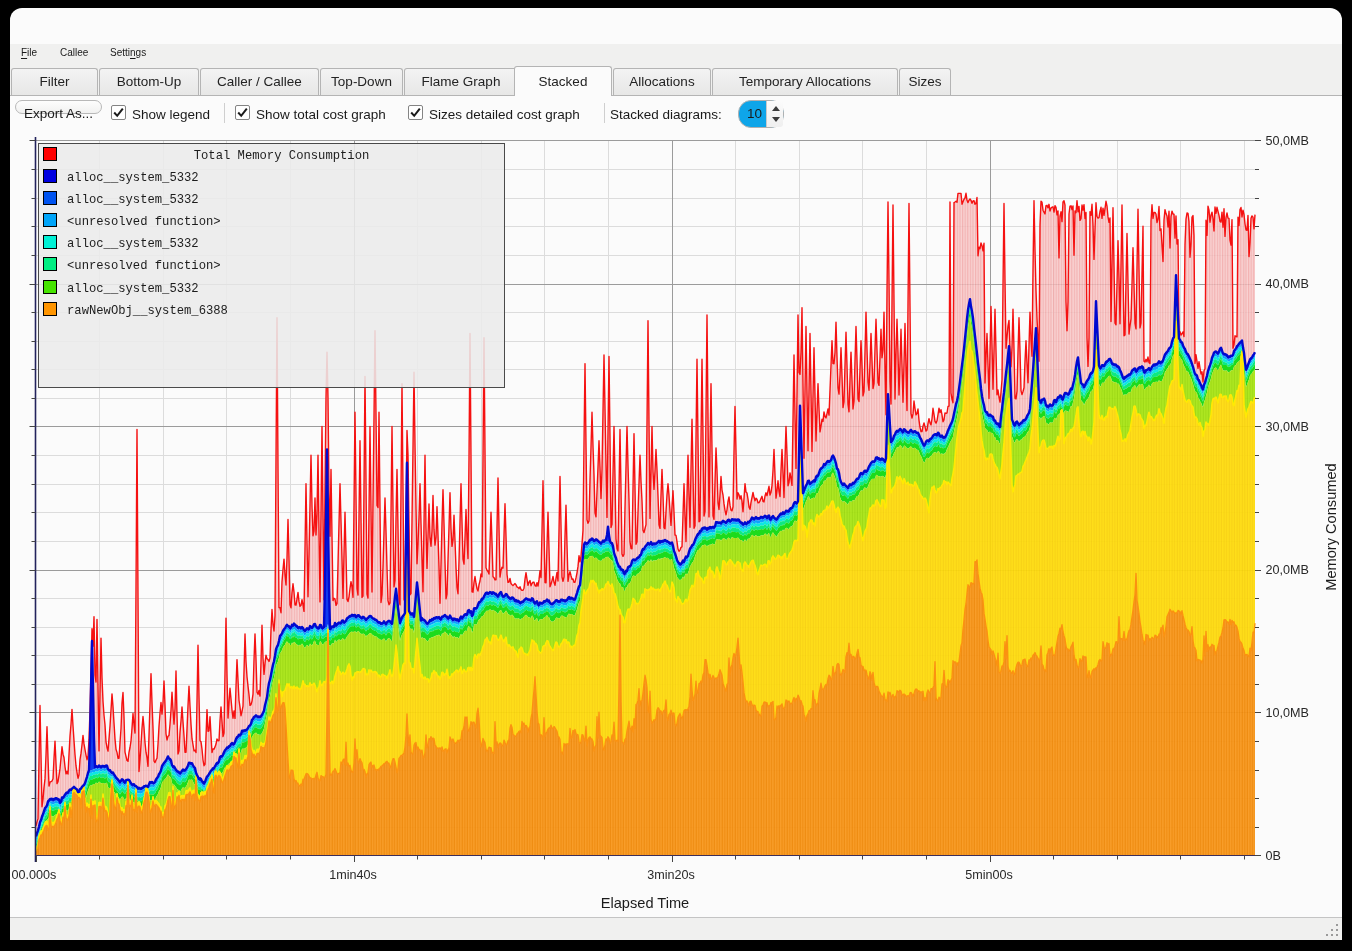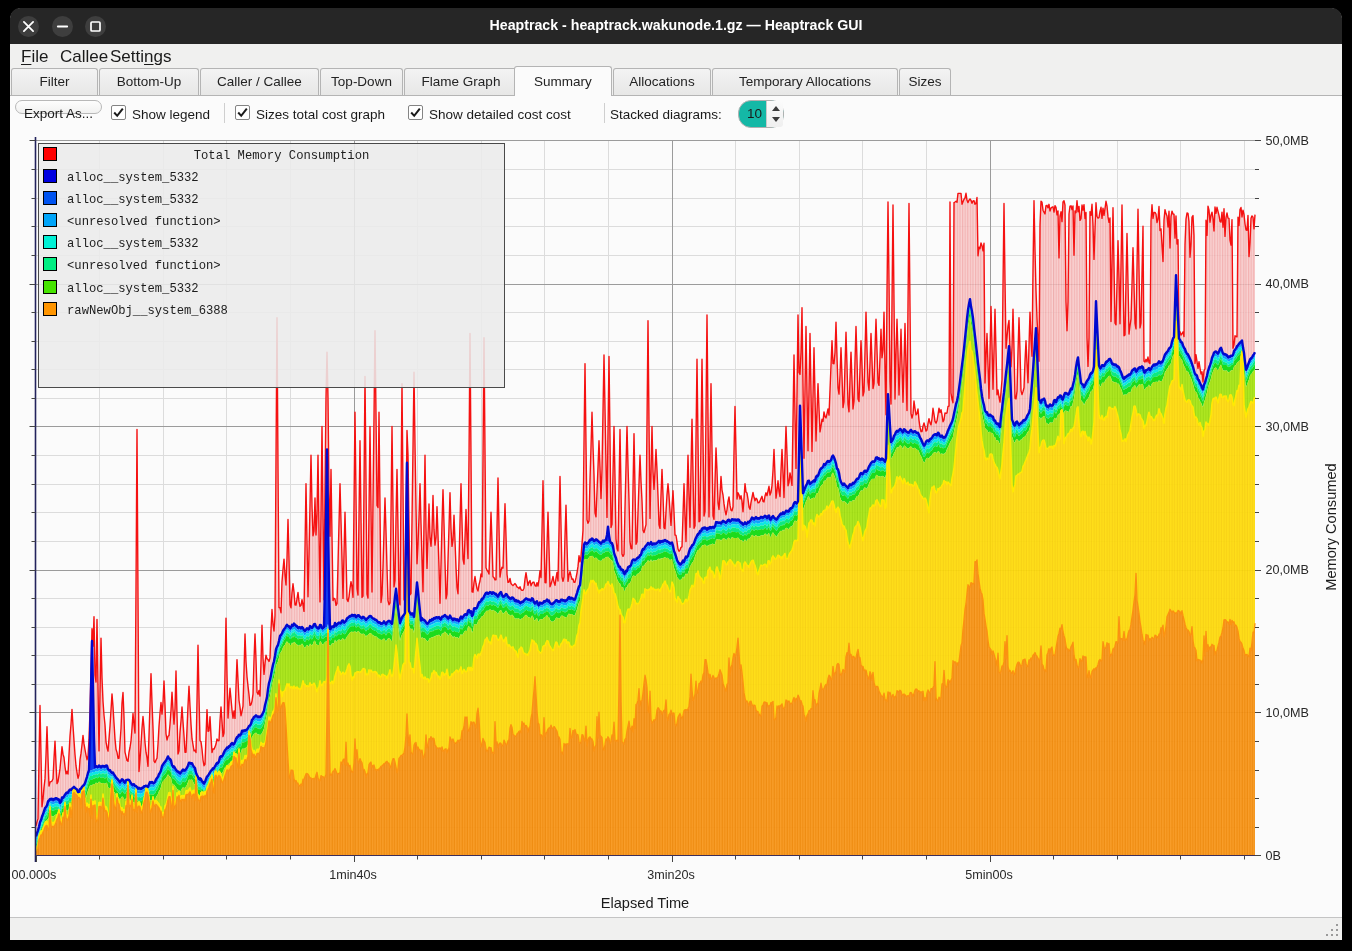--- a/index.html
+++ b/index.html
@@ -3,37 +3,37 @@
 * { margin:0; padding:0; box-sizing:border-box; }
 html,body { width:1352px; height:951px; background:#000; overflow:hidden;
   font-family:"Liberation Sans", sans-serif; }
 .win { position:absolute; left:10px; top:8px; width:1332px; height:932px; background:#fbfbfb; border-radius:12px 12px 0 0; }
 .titlebar { position:absolute; left:0; top:0; width:100%; height:36px; background:#262626;
   border-radius:10px 10px 0 0; }
 .title { position:absolute; width:100%; text-align:center; top:8.5px; color:#fff;
   font-size:14.2px; font-weight:bold; letter-spacing:0px; }
 .wbtn { position:absolute; top:7.5px; width:21px; height:21px; border-radius:50%; background:#3e3e3e; }
 .menubar { position:absolute; left:0; top:36px; width:100%; height:22px; background:#f0f0ef;
-  font-size:17px; color:#1a1a1a; }
+  font-size:10px; color:#1a1a1a; }
 .menubar span.mi { position:absolute; top:3px; }
 .mi b { font-weight:normal; text-decoration:underline; text-underline-offset:2px; }
 .tabstrip { position:absolute; left:0; top:58px; width:100%; height:30px; background:#f0f0ef; }
 .tabstrip::after { content:""; position:absolute; left:0; bottom:0; width:100%; height:1px; background:#b4b4b4; }
 .tab { position:absolute; top:2px; height:27px; background:linear-gradient(#f3f3f3,#e7e7e6);
   border:1px solid #b4b4b4; border-bottom:none; border-radius:3px 3px 0 0;
   font-size:13.5px; color:#232323; text-align:center; line-height:26px; z-index:1; }
 .tab.active { top:0; height:30px; background:#fbfbfb; z-index:3; line-height:29px; }
 .toolbar { position:absolute; left:0; top:88px; width:100%; height:35px; background:#fbfbfb;
   font-size:13.5px; color:#1a1a1a; }
 .btn { position:absolute; left:5px; top:4px; width:87px; height:14px; background:linear-gradient(#fdfdfd,#f1f1f0);
   border:1px solid #b8b8b8; border-radius:12px; text-align:center; line-height:26px; }
 .cb { position:absolute; top:9px; width:15px; height:15px; background:#fff; border:1px solid #848484; border-radius:2px; }
 .cblab { position:absolute; top:11px; }
 .sep { position:absolute; top:7px; width:1px; height:20px; background:#cfcfcf; }
-.spin { position:absolute; left:728px; top:4px; width:46px; height:28px; background:#14b8a6;
+.spin { position:absolute; left:728px; top:4px; width:46px; height:28px; background:#0ea5e9;
   border:1px solid #b0b0b0; border-radius:13px; }
 .spin .val { position:absolute; left:8px; top:5px; font-size:13.5px; }
 .spin .btns { position:absolute; right:0; top:0; width:17px; height:100%; border-left:1px solid #c9c9c9;
   background:linear-gradient(#fbfbfb,#efefef); border-radius:0 3px 3px 0; }
 .arr { position:absolute; left:4.5px; width:0; height:0; border-left:4px solid transparent; border-right:4px solid transparent; }
 .arr.up { top:5px; border-bottom:5px solid #3c3c3c; }
 .arr.dn { bottom:5px; border-top:5px solid #3c3c3c; }
 .central { position:absolute; left:0; top:123px; width:100%; height:786px; background:#fbfbfb; }
 .statusbar { position:absolute; left:0; top:909px; width:100%; height:23px; background:#f0f0ef; border-top:1px solid #c4c4c4; }
 .legend { position:absolute; left:38px; top:143px; width:467px; height:245px;
@@ -47,69 +47,51 @@
   background:
    radial-gradient(circle at 12px 2px, #9a9a9a 1.1px, transparent 1.3px),
    radial-gradient(circle at 12px 7px, #9a9a9a 1.1px, transparent 1.3px),
    radial-gradient(circle at 7px 7px, #9a9a9a 1.1px, transparent 1.3px),
    radial-gradient(circle at 12px 12px, #9a9a9a 1.1px, transparent 1.3px),
    radial-gradient(circle at 7px 12px, #9a9a9a 1.1px, transparent 1.3px),
    radial-gradient(circle at 2px 12px, #9a9a9a 1.1px, transparent 1.3px); }
 </style></head>
 <body>
 <div class="win">
-  <div class="titlebar">
-    <div class="title">Heaptrack - heaptrack.wakunode.1.gz — Heaptrack GUI</div>
-    <div class="wbtn" style="left:7.5px">
-      <svg width="21" height="21">
-          <path d="M5.9 5.9 L15.1 15.1 M15.1 5.9 L5.9 15.1" stroke="#fff" stroke-width="1.8" stroke-linecap="round"></path>
-        </svg>
-    </div>
-    <div class="wbtn" style="left:41.5px">
-      <svg width="21" height="21">
-          <path d="M5.8 10.5 L15.2 10.5" stroke="#fff" stroke-width="1.8" stroke-linecap="round"></path>
-        </svg>
-    </div>
-    <div class="wbtn" style="left:75px">
-      <svg width="21" height="21">
-          <rect x="6" y="6" width="9" height="9" rx="1" fill="none" stroke="#fff" stroke-width="1.7"></rect>
-        </svg>
-    </div>
-  </div>
   <div class="menubar">
     <span class="mi" style="left:11px"><b>F</b>ile</span>
     <span class="mi" style="left:50px">Callee</span>
     <span class="mi" style="left:100px">Setti<b>n</b>gs</span>
   </div>
   <div class="tabstrip">
     <div class="tab" style="left:1px;width:87px">Filter</div>
     <div class="tab" style="left:89px;width:100px">Bottom-Up</div>
     <div class="tab" style="left:190px;width:119px">Caller / Callee</div>
     <div class="tab" style="left:310px;width:83px">Top-Down</div>
     <div class="tab" style="left:394px;width:114px">Flame Graph</div>
-    <div class="tab active" style="left:504px;width:98px">Summary</div>
+    <div class="tab active" style="left:504px;width:98px">Stacked</div>
     <div class="tab" style="left:603px;width:98px">Allocations</div>
     <div class="tab" style="left:702px;width:186px">Temporary Allocations</div>
     <div class="tab" style="left:889px;width:52px">Sizes</div>
   </div>
   <div class="toolbar">
     <div class="btn">Export As...</div>
     <div class="cb" style="left:101px"><svg width="13" height="13">
           <path d="M2.2 6.5 L5.2 9.8 L10.8 2.6" stroke="#1b1b1b" stroke-width="2" fill="none"></path>
         </svg></div>
       <span class="cblab" style="left:122px">Show legend</span>
     <div class="sep" style="left:214px"></div>
     <div class="cb" style="left:225px"><svg width="13" height="13">
           <path d="M2.2 6.5 L5.2 9.8 L10.8 2.6" stroke="#1b1b1b" stroke-width="2" fill="none"></path>
         </svg></div>
-      <span class="cblab" style="left:246px">Sizes total cost graph</span>
+      <span class="cblab" style="left:246px">Show total cost graph</span>
     <div class="cb" style="left:398px"><svg width="13" height="13">
           <path d="M2.2 6.5 L5.2 9.8 L10.8 2.6" stroke="#1b1b1b" stroke-width="2" fill="none"></path>
         </svg></div>
-      <span class="cblab" style="left:419px">Show detailed cost cost</span>
+      <span class="cblab" style="left:419px">Sizes detailed cost graph</span>
     <div class="sep" style="left:594px"></div>
     <span class="cblab" style="left:600px">Stacked diagrams:</span>
     <div class="spin">
         <span class="val">10</span>
         <span class="btns">
           <span class="arr up"></span>
           <span class="arr dn"></span>
         </span>
       </div>
   </div>

